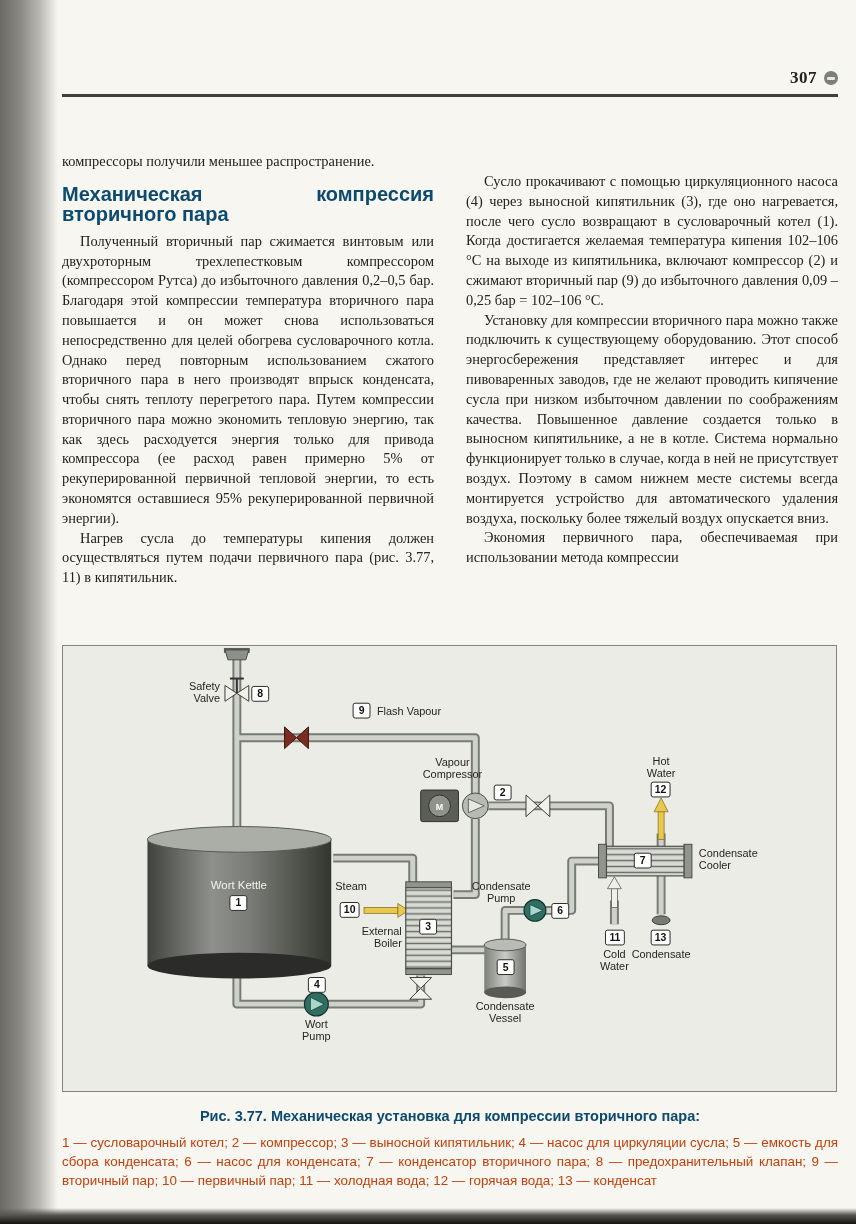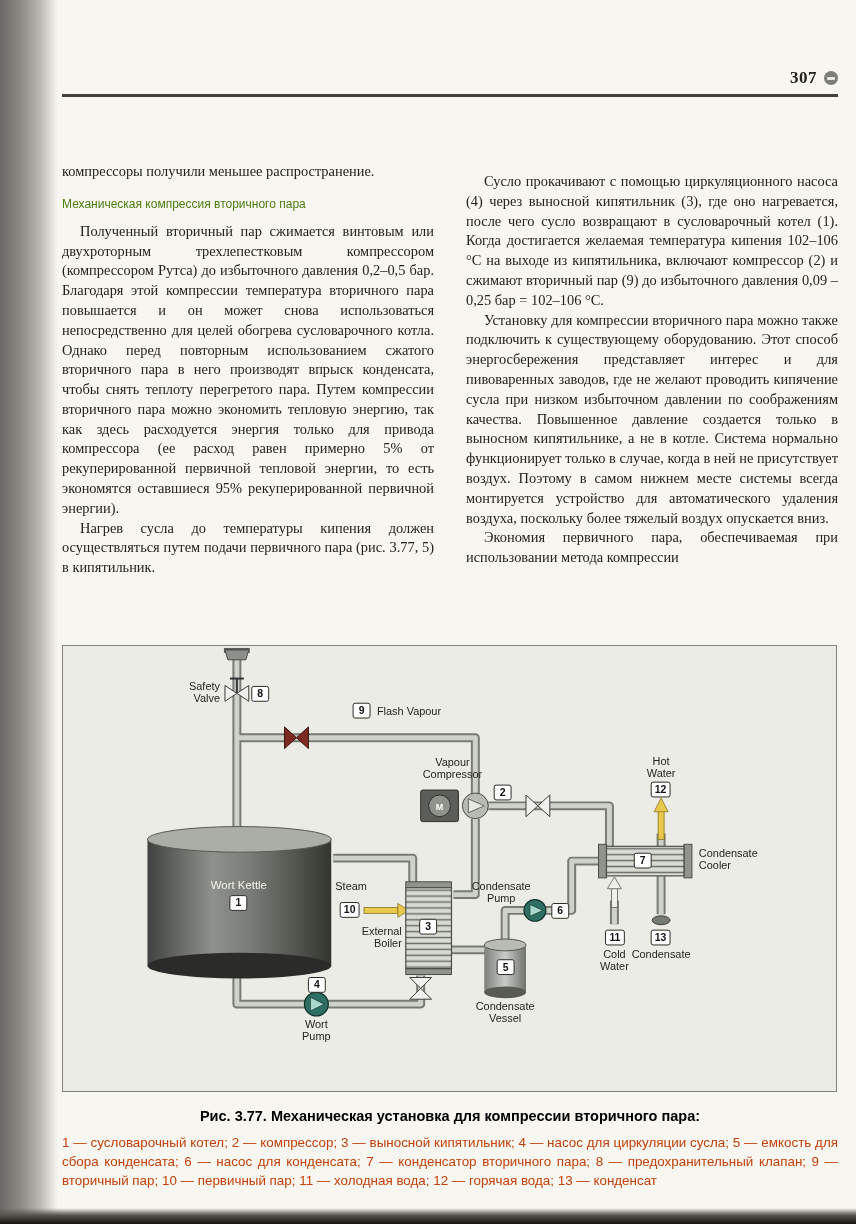--- a/index.html
+++ b/index.html
@@ -12,26 +12,26 @@
   .content{position:absolute;left:62px;top:0;width:776px;}
   .page-header{display:flex;justify-content:flex-end;align-items:center;gap:7px;padding-top:68px;}
   .page-number{font-weight:bold;font-size:17px;letter-spacing:.5px;}
   .page-marker{width:14px;height:14px;border-radius:50%;background:#7d807a;position:relative;display:inline-block;}
   .page-marker::after{content:"";position:absolute;left:3px;right:3px;top:6px;height:2.5px;background:#e9e9e3;border-radius:1px;}
   .header-rule{height:3px;background:#41403c;margin-top:6px;}
   .columns{display:flex;gap:32px;height:546px;overflow:hidden;align-items:center;}
   .col{width:372px;font-size:14.4px;line-height:19.8px;text-align:justify;}
   .col p{margin:0;text-indent:18px;}
   .col p.noindent{text-indent:0;}
-  .col h2{font-family:"Liberation Sans",sans-serif;font-size:12px;line-height:20px;font-weight:normal;
-        margin:12px 0 8px;color:#4d7c0f;}
+  .col h2{font-family:"Liberation Sans",sans-serif;font-size:20px;line-height:20px;font-weight:bold;
+        margin:12px 0 8px;color:#0c4a6e;}
   .diagram-box{margin:2px 0 0;border:1.5px solid #84847e;background:#ebece5;width:773px;height:445px;}
   .diagram-box svg{display:block;}
   .caption{font-family:"Liberation Sans",sans-serif;font-weight:bold;font-size:14.5px;text-align:center;
-        margin:16px 0 9px;color:#000000;}
+        margin:16px 0 9px;color:#0c4a6e;}
   .legend{font-family:"Liberation Sans",sans-serif;font-size:13.4px;line-height:19px;text-align:justify;margin:0;color:#c2410c;}
   
   .pipeO{fill:none;stroke:#777b74;stroke-width:9;stroke-linejoin:round;}
   .pipeI{fill:none;stroke:#ced2cb;stroke-width:5;stroke-linejoin:round;}
   .lbl{font-family:"Liberation Sans",sans-serif;font-size:11px;fill:#26251f;}
   .mid{text-anchor:middle;}
   .end{text-anchor:end;}
   .kettleT{fill:#f2f2ec;font-size:11.5px;}
   .badgeR{fill:#ffffff;stroke:#2a2a27;stroke-width:1;}
   .badgeT{font-family:"Liberation Sans",sans-serif;font-size:10.5px;font-weight:bold;fill:#111;text-anchor:middle;}
@@ -56,21 +56,21 @@
       <span class="page-number">307</span>
       <span class="page-marker"></span>
     </div>
     <div class="header-rule"></div>
 
     <div class="columns">
       <section class="col">
         <p class="noindent">компрессоры получили меньшее распространение.</p>
         <h2>Механическая компрессия вторичного пара</h2>
         <p>Полученный вторичный пар сжимается винтовым или двухроторным трехлепестковым компрессором (компрессором Рутса) до избыточного давления 0,2–0,5 бар. Благодаря этой компрессии температура вторичного пара повышается и он может снова использоваться непосредственно для целей обогрева сусловарочного котла. Однако перед повторным использованием сжатого вторичного пара в него производят впрыск конденсата, чтобы снять теплоту перегретого пара. Путем компрессии вторичного пара можно экономить тепловую энергию, так как здесь расходуется энергия только для привода компрессора (ее расход равен примерно 5% от рекуперированной первичной тепловой энергии, то есть экономятся оставшиеся 95% рекуперированной первичной энергии).</p>
-        <p>Нагрев сусла до температуры кипения должен осуществляться путем подачи первичного пара (рис. 3.77, 5) в кипятильник.</p>
+        <p>Нагрев сусла до температуры кипения должен осуществляться путем подачи первичного пара (рис. 3.77, 11) в кипятильник.</p>
       </section>
       <section class="col">
         <p>Сусло прокачивают с помощью циркуляционного насоса (4) через выносной кипятильник (3), где оно нагревается, после чего сусло возвращают в сусловарочный котел (1). Когда достигается желаемая температура кипения 102–106 °C на выходе из кипятильника, включают компрессор (2) и сжимают вторичный пар (9) до избыточного давления 0,09 – 0,25 бар = 102–106 °C.</p>
         <p>Установку для компрессии вторичного пара можно также подключить к существующему оборудованию. Этот способ энергосбережения представляет интерес и для пивоваренных заводов, где не желают проводить кипячение сусла при низком избыточном давлении по соображениям качества. Повышенное давление создается только в выносном кипятильнике, а не в котле. Система нормально функционирует только в случае, когда в ней не присутствует воздух. Поэтому в самом нижнем месте системы всегда монтируется устройство для автоматического удаления воздуха, поскольку более тяжелый воздух опускается вниз.</p>
         <p>Экономия первичного пара, обеспечиваемая при использовании метода компрессии</p>
       </section>
     </div>
 
     <figure class="diagram-box" style="margin:2px 0 0;">
       <svg viewBox="0 0 775 448" width="770" height="442" preserveAspectRatio="none">

